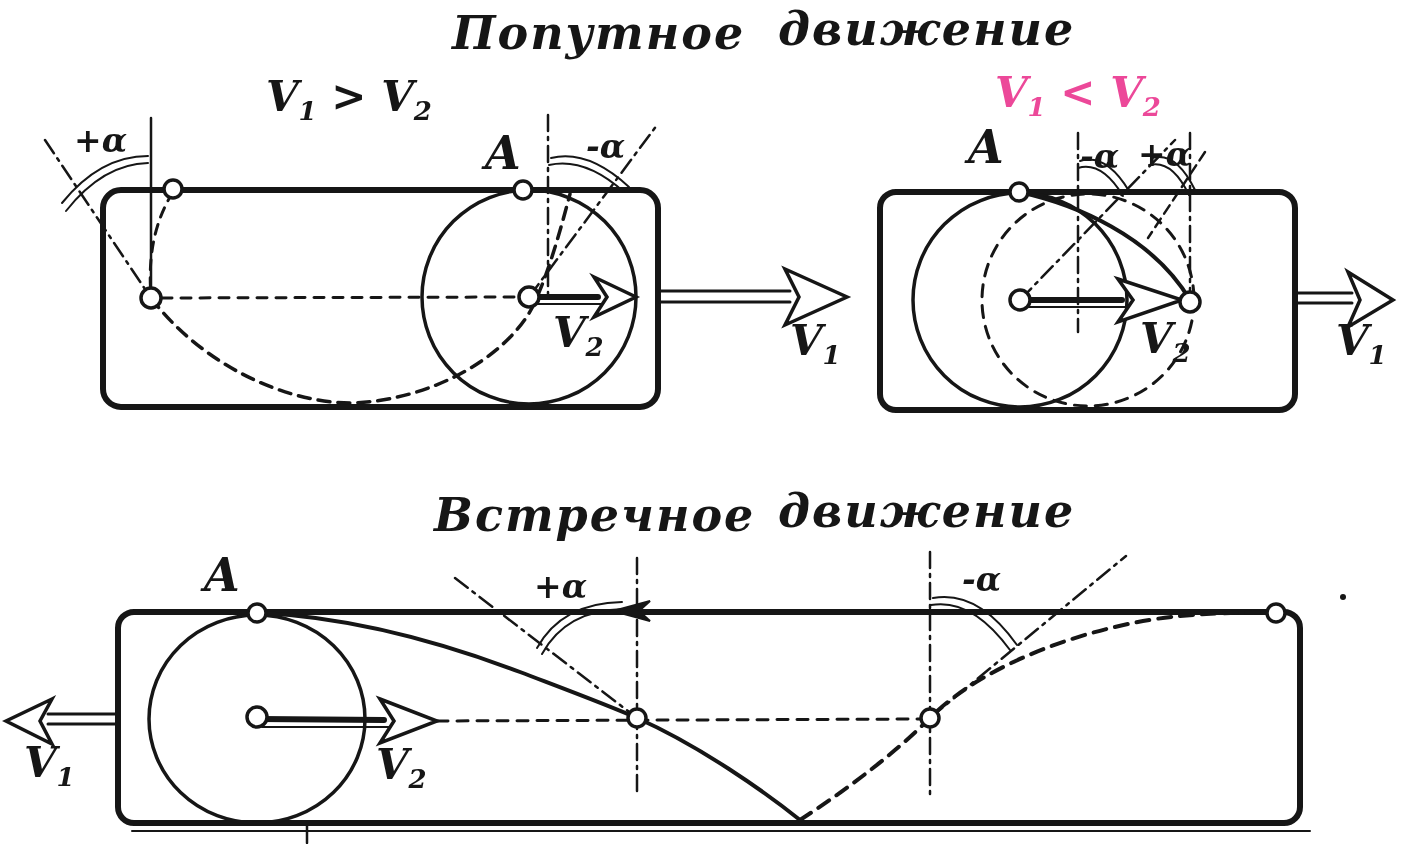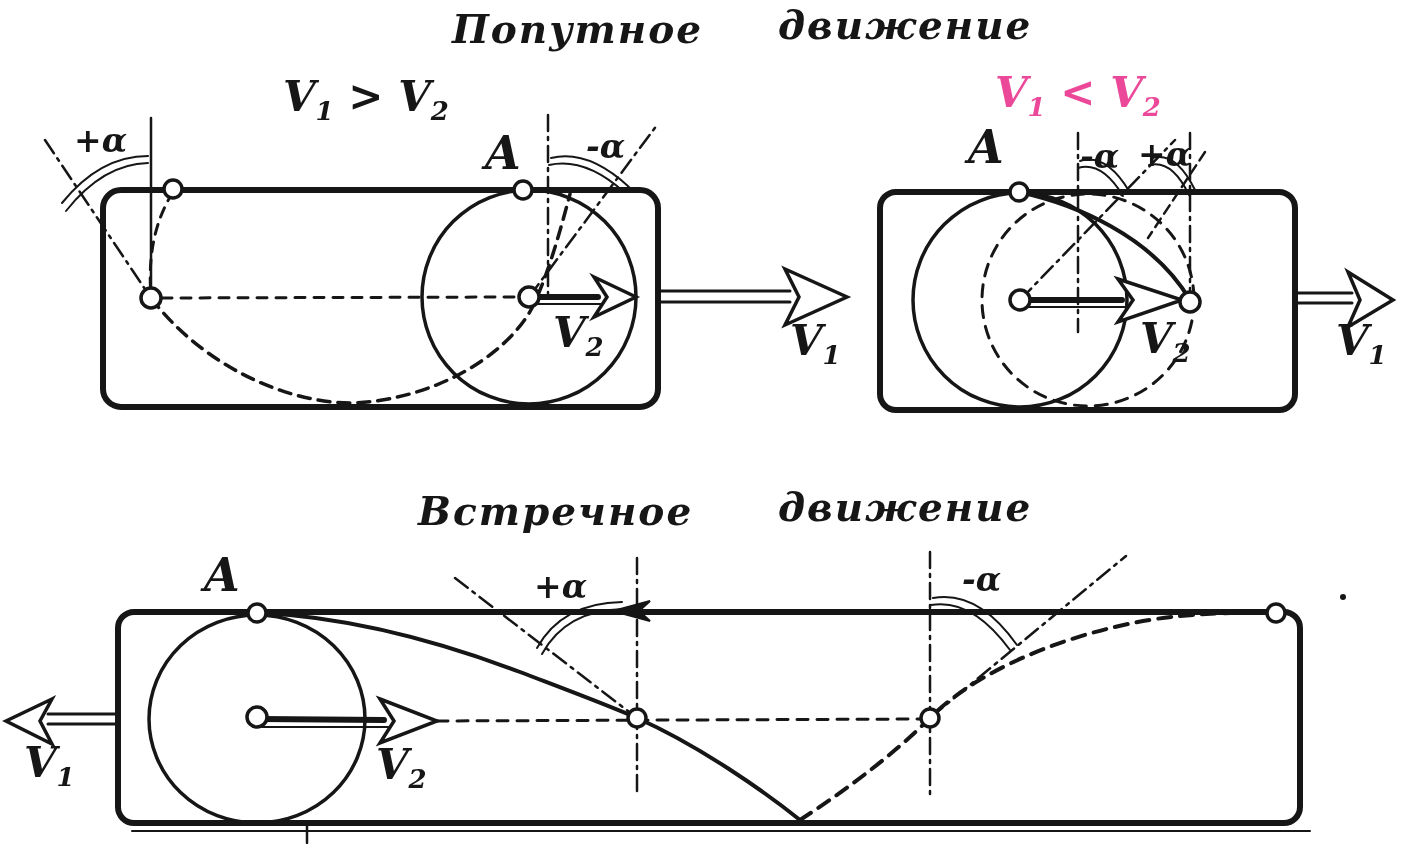--- a/index.html
+++ b/index.html
@@ -2,21 +2,21 @@
 <html><head>
 <meta charset="utf-8">
 <style>
   html,body{margin:0;padding:0;background:#fff;}
   #stage{
     position:relative;width:1401px;height:844px;background:#fff;
     font-family:"DejaVu Serif","Liberation Serif",serif;overflow:hidden;
   }
   #drawing{position:absolute;left:0;top:0;}
   .lbl{position:absolute;color:#161616;font-style:italic;white-space:nowrap;line-height:1;}
-  .title{font-size:39px;font-weight:bold;letter-spacing:2px;}
+  .title{font-size:46px;font-weight:bold;letter-spacing:2px;}
   .cond{font-size:42px;font-weight:bold;}
   .cond sub,.vlab sub{font-size:26px;font-weight:bold;}
   .vlab{font-size:42px;font-weight:bold;}
   .alab{font-size:33px;font-weight:bold;}
   .ptlab{font-size:46px;font-weight:bold;}
 </style>
 </head>
 <body>
 
 <div id="stage" style="background: rgb(255, 255, 255);">
@@ -110,21 +110,21 @@
       <circle cx="930" cy="718" r="9" fill="#fff" stroke-width="3.5"></circle>
       <circle cx="1276" cy="613" r="9" fill="#fff" stroke-width="3.5"></circle>
       <path d="M307,826 L307,843" stroke-width="2.5"></path>
       <circle cx="1343" cy="597" r="3" fill="#161616" stroke="none"></circle>
     </g>
   </svg>
 
   <div class="lbl title" style="left: 452px; top: 10px; color: rgb(22, 22, 22);">Попутное</div>
   <div class="lbl title" style="left: 778px; top: 6px; color: rgb(22, 22, 22);">движение</div>
 
-  <div class="lbl cond" style="left: 283px; top: 76px; color: rgb(22, 22, 22);">
+  <div class="lbl cond" style="left: 266px; top: 76px; color: rgb(22, 22, 22);">
     <span>V</span><sub>1</sub>
     <span>&gt;</span>
     <span>V</span><sub>2</sub>
   </div>
 
   <div class="lbl cond" style="left: 995px; top: 72px; color: #ec4899;">
     <span>V</span><sub>1</sub>
     <span>&lt;</span>
     <span>V</span><sub>2</sub>
   </div>
@@ -142,21 +142,21 @@
   <div class="lbl ptlab" style="left: 968px; top: 124px; color: rgb(22, 22, 22);">A</div>
   <div class="lbl alab" style="left: 1080px; top: 140px; color: rgb(22, 22, 22);">-α</div>
   <div class="lbl alab" style="left: 1138px; top: 138px; color: rgb(22, 22, 22);">+α</div>
   <div class="lbl vlab" style="left: 1140px; top: 318px; color: rgb(22, 22, 22);">
     <span>V</span><sub>2</sub>
   </div>
   <div class="lbl vlab" style="left: 1336px; top: 320px; color: rgb(22, 22, 22);">
     <span>V</span><sub>1</sub>
   </div>
 
-  <div class="lbl title" style="left: 418px; top: 492px; color: rgb(22, 22, 22);">Встречное</div>
+  <div class="lbl title" style="left: 434px; top: 492px; color: rgb(22, 22, 22);">Встречное</div>
   <div class="lbl title" style="left: 778px; top: 488px; color: rgb(22, 22, 22);">движение</div>
   <div class="lbl ptlab" style="left: 204px; top: 552px; color: rgb(22, 22, 22);">A</div>
   <div class="lbl alab" style="left: 534px; top: 570px; color: rgb(22, 22, 22);">+α</div>
   <div class="lbl alab" style="left: 962px; top: 563px; color: rgb(22, 22, 22);">-α</div>
   <div class="lbl vlab" style="left: 24px; top: 742px; color: rgb(22, 22, 22);">
     <span>V</span><sub>1</sub>
   </div>
   <div class="lbl vlab" style="left: 376px; top: 744px; color: rgb(22, 22, 22);">
     <span>V</span><sub>2</sub>
   </div>

